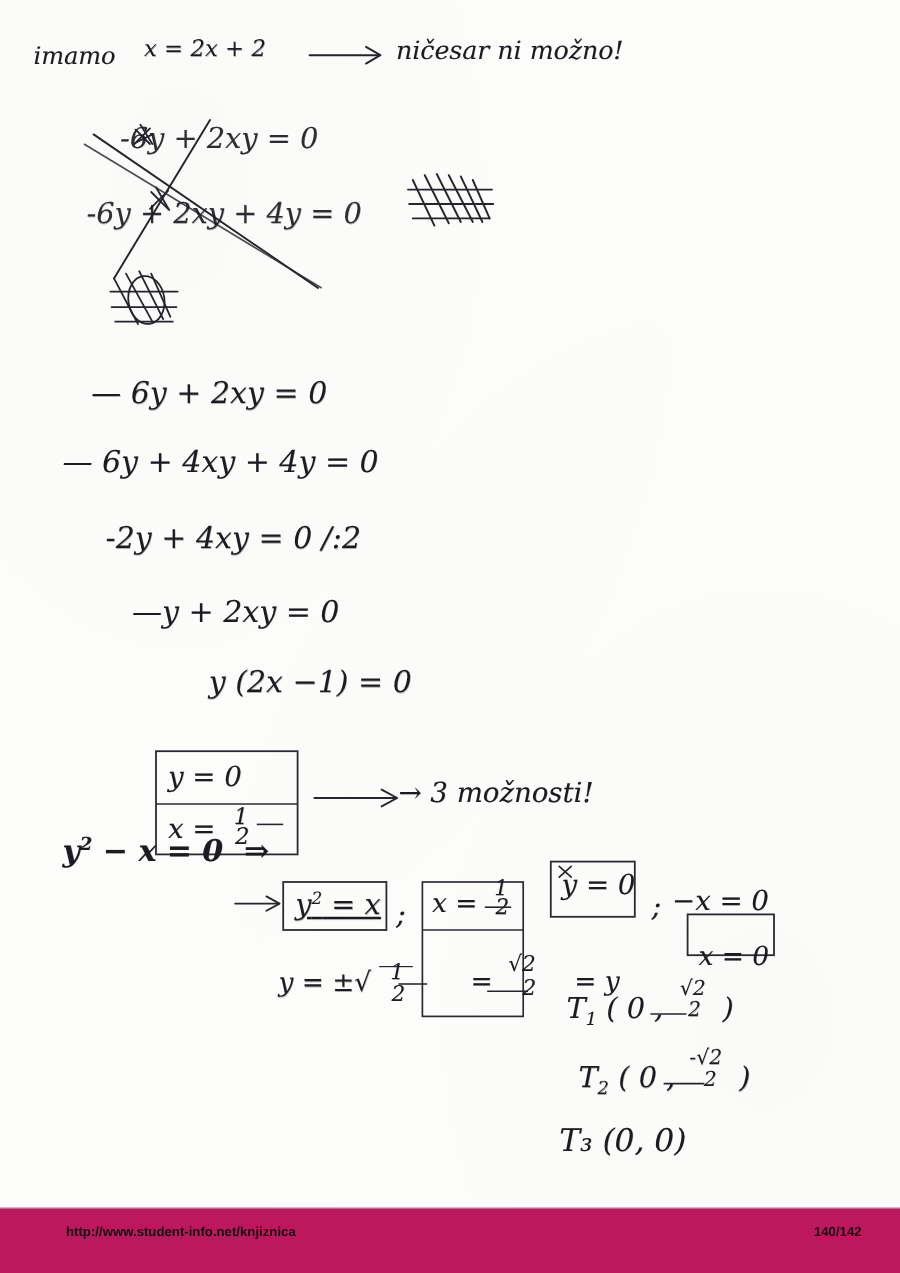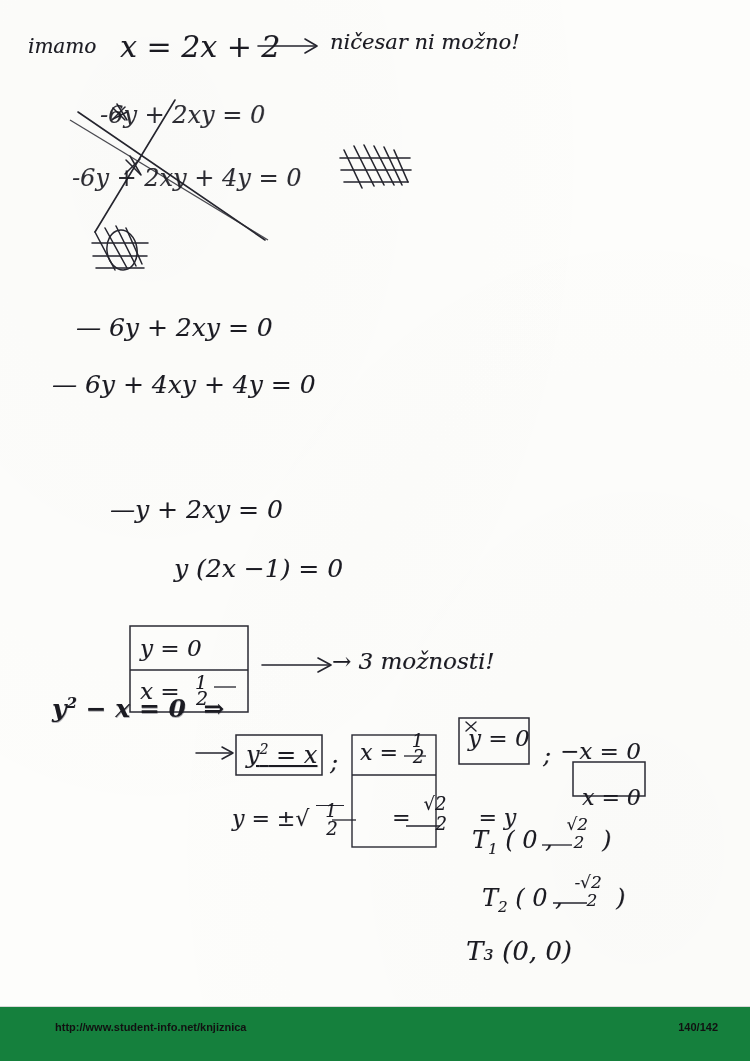--- a/index.html
+++ b/index.html
@@ -39,21 +39,21 @@
     
     text-shadow: 0.4px 0.3px 0 rgba(40,40,55,0.35);
   }
   .footer {
     position: absolute;
     left: 0;
     right: 0;
     bottom: 0;
     height: 54px;
     border-top: 1px solid #d8d8d8;
-    background: #15803d;
+    background: #be185d;
   }
   .footer-url {
     position: absolute;
     left: 55px;
     top: 14px;
     font-size: 11px;
     font-weight: bold;
     color: #111;
     font-family: "Liberation Sans", sans-serif;
   }
@@ -151,28 +151,29 @@
 
     <path d="M214 687 h22" stroke="#25252e" stroke-width="1.3"></path>
     <path d="M404 756 h22" stroke="#25252e" stroke-width="1.3"></path>
     <path d="M332 820 h24" stroke="#25252e" stroke-width="1.3"></path>
     <path d="M406 826 h34" stroke="#25252e" stroke-width="1.3"></path>
     <path d="M542 845 h30" stroke="#25252e" stroke-width="1.3"></path>
     <path d="M553 903 h34" stroke="#25252e" stroke-width="1.3"></path>
   </svg>
 
   <div class="hw ink" style="left:28px; top:36px; font-size:20px;">imamo</div>
-  <div class="hw ink" style="left:120px; top:32px; font-size:30px;">x = 2x + 2</div>
+  <div class="hw ink" style="left:120px; top:32px; font-size:19px;">x = 2x + 2</div>
   <div class="hw ink" style="left:330px; top:32px; font-size:21px;">ničesar ni možno!</div>
 
   <div class="hw ink" style="left:72px; top:103px; font-size:24px; opacity:0.92;margin-left:28px;">-6y + 2xy = 0</div>
   <div class="hw ink" style="left:72px; top:166px; font-size:24px; opacity:0.92;">-6y + 2xy + 4y = 0</div>
 
   <div class="hw ink" style="left:52px; top:315px; font-size:25px;margin-left:24px;">— 6y + 2xy = 0</div>
   <div class="hw ink" style="left:52px; top:372px; font-size:25px;">— 6y + 4xy + 4y = 0</div>
+  <div class="hw ink" style="left:88px; top:436px; font-size:25px;">-2y + 4xy = 0  /:2</div>
   <div class="hw ink" style="left:110px; top:497px; font-size:25px;">—y + 2xy = 0</div>
   <div class="hw ink" style="left:126px; top:556px; font-size:25px;margin-left:48px;">y (2x −1) = 0</div>
 
   <div class="hw ink" style="left:140px; top:637px; font-size:23px;">y = 0</div>
   <div class="hw ink" style="left:140px; top:680px; font-size:23px;">
     <span>x&nbsp;=</span>
     <span style="display:inline-block; position:relative; width:26px; height:20px; vertical-align:middle;">
       <span style="position:absolute; left:8px; top:-10px; font-size:19px;">1</span>
       <span style="position:absolute; left:9px; top:6px; font-size:19px;">2</span>
     </span>

